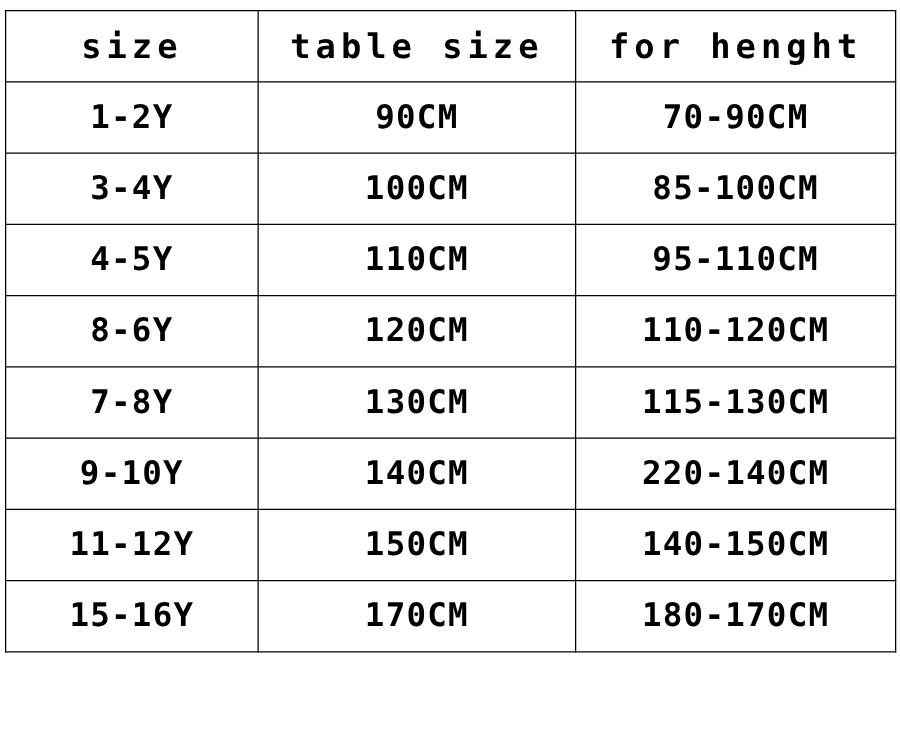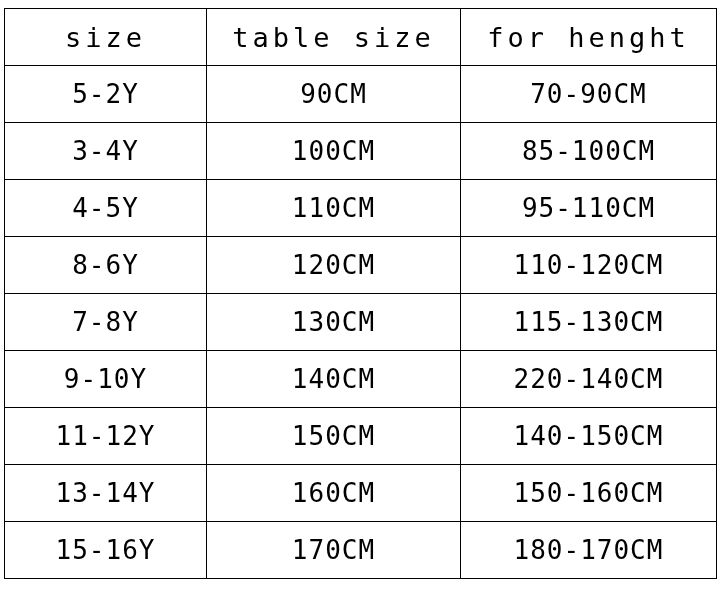--- a/index.html
+++ b/index.html
@@ -30,21 +30,21 @@
   table.size-table col.c1 { width: 202px; }
   table.size-table col.c2 { width: 254px; }
   table.size-table col.c3 { width: 256px; }
 
   table.size-table td,
   table.size-table th {
     border: 1px solid #000000;
     text-align: center;
     vertical-align: middle;
     color: #000000;
-    font-weight: normal;
+    font-weight: bold;
     padding: 0;
     letter-spacing: 1.5px;
   }
   table.size-table thead th {
     height: 56px;
     font-size: 27px;
     letter-spacing: 4px;
   }
   table.size-table tbody td {
     height: 56px;
@@ -65,21 +65,21 @@
     </colgroup>
     <thead>
       <tr>
         <th>size</th>
         <th>table size</th>
         <th>for henght</th>
       </tr>
     </thead>
     <tbody>
       <tr>
-        <td>5-2Y</td>
+        <td>1-2Y</td>
         <td>90CM</td>
         <td>70-90CM</td>
       </tr>
       <tr>
         <td>3-4Y</td>
         <td>100CM</td>
         <td>85-100CM</td>
       </tr>
       <tr>
         <td>4-5Y</td>
@@ -100,24 +100,19 @@
         <td>9-10Y</td>
         <td>140CM</td>
         <td>220-140CM</td>
       </tr>
       <tr>
         <td>11-12Y</td>
         <td>150CM</td>
         <td>140-150CM</td>
       </tr>
       <tr>
-        <td>13-14Y</td>
-        <td>160CM</td>
-        <td>150-160CM</td>
-      </tr>
-      <tr>
         <td>15-16Y</td>
         <td>170CM</td>
         <td>180-170CM</td>
       </tr>
     </tbody>
   </table>
 </div>
 
 </body></html>

